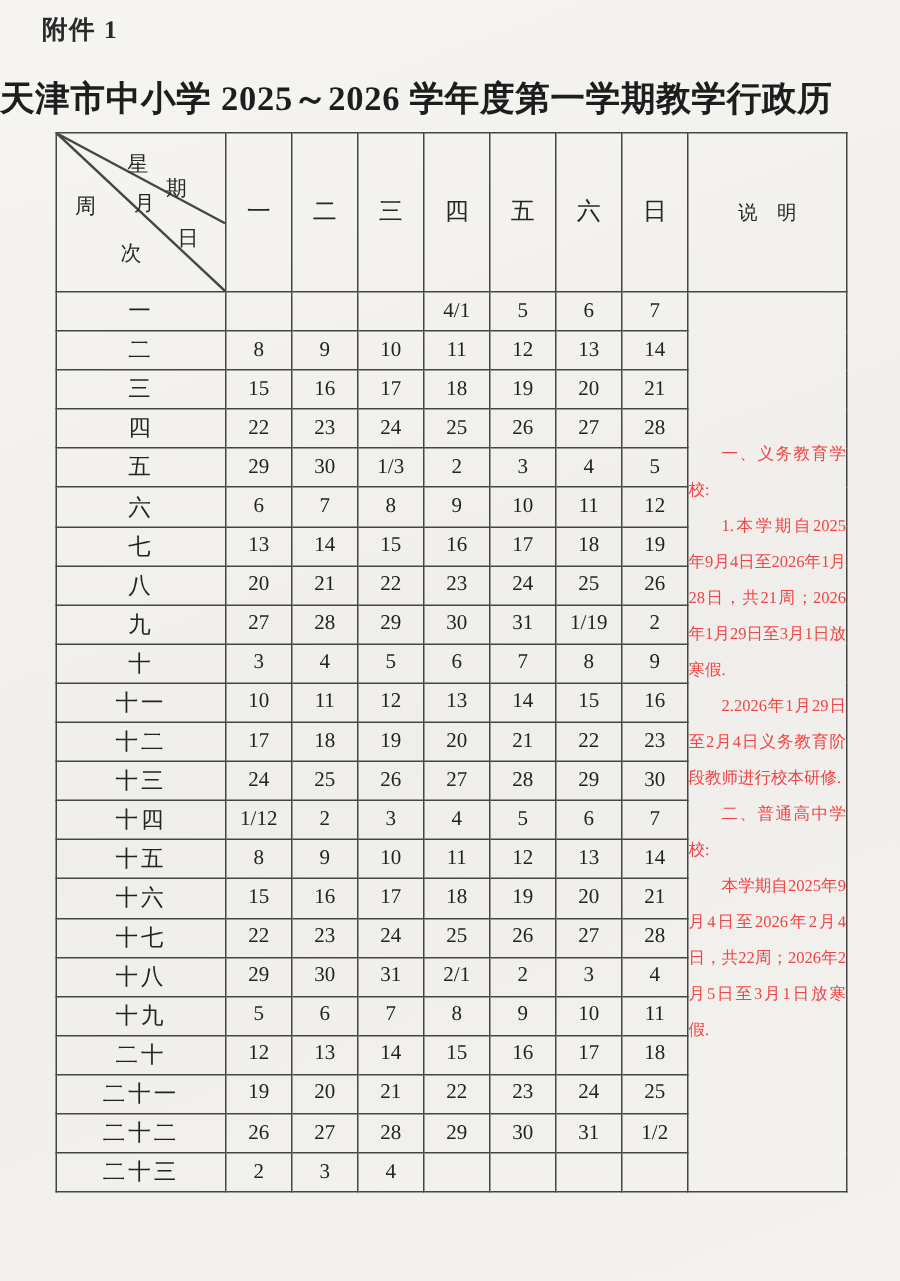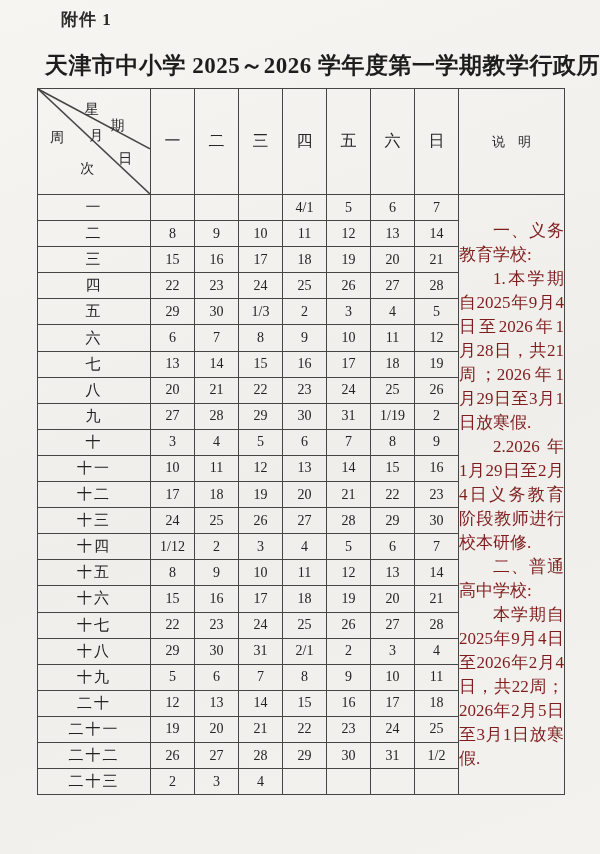--- a/index.html
+++ b/index.html
@@ -20,29 +20,28 @@
     width: 600px;
     height: 854px;
   }
   .attachment {
     position: absolute;
     left: 28px;
     top: 8px;
     font-size: 17px;
     font-weight: bold;
     letter-spacing: 1px;
-    margin-left: 33px;
   }
   .title {
     position: absolute;
     left: 0;
     top: 50px;
     width: 600px;
     margin: 0;
-    text-align: right;
+    text-align: left;
     font-size: 23px;
     font-weight: bold;
     letter-spacing: 0.5px;
     color: #1d1d1d;
   }
   table.calendar {
     position: absolute;
     left: 37px;
     top: 88px;
     width: 527px;
@@ -109,23 +108,23 @@
     font-size: 15px;
     letter-spacing: 2px;
   }
   td.day-cell {
     font-size: 14px;
   }
   td.notes-cell {
     vertical-align: middle;
     text-align: justify;
     padding: 6px 7px;
-    font-size: 17px;
+    font-size: 11px;
     line-height: 24px;
-    color: #7f1d1d;
+    color: #ef4444;
   }
   .note-para {
     text-indent: 2em;
     margin: 0;
     word-break: break-all;
   }
 </style>
 </head>
 <body>
 

